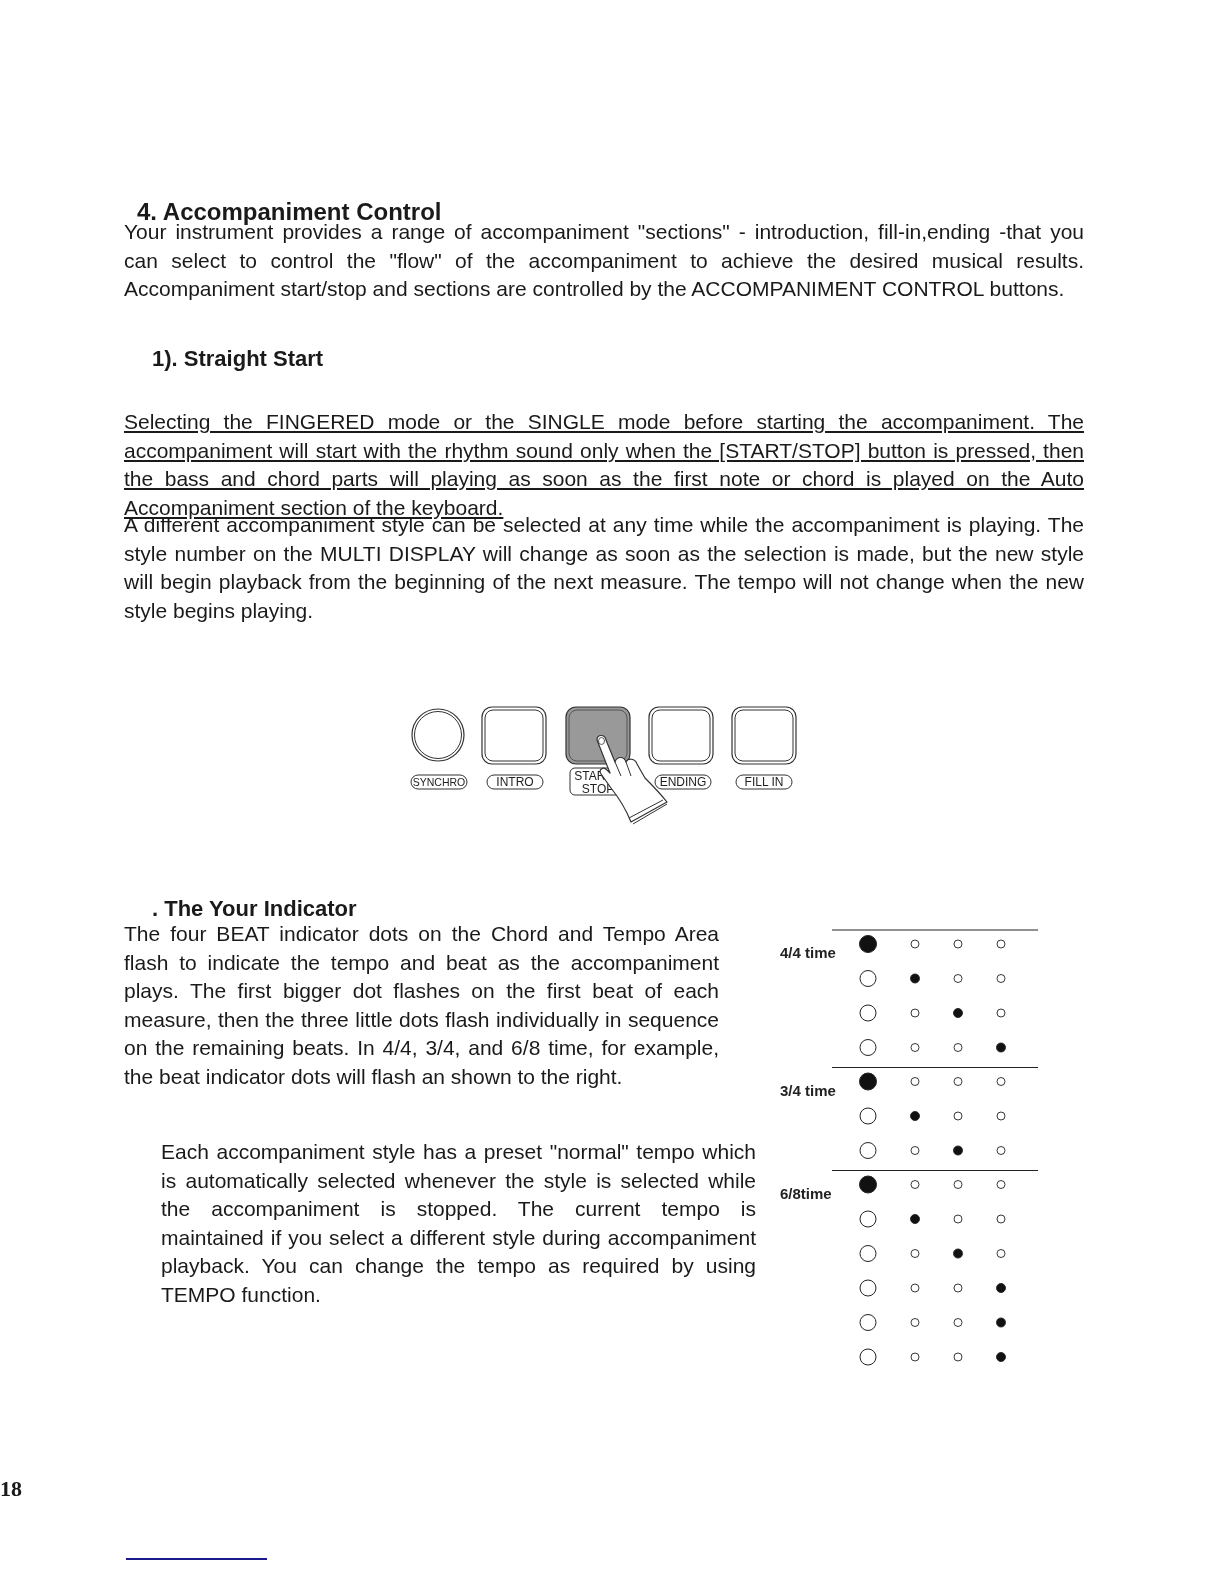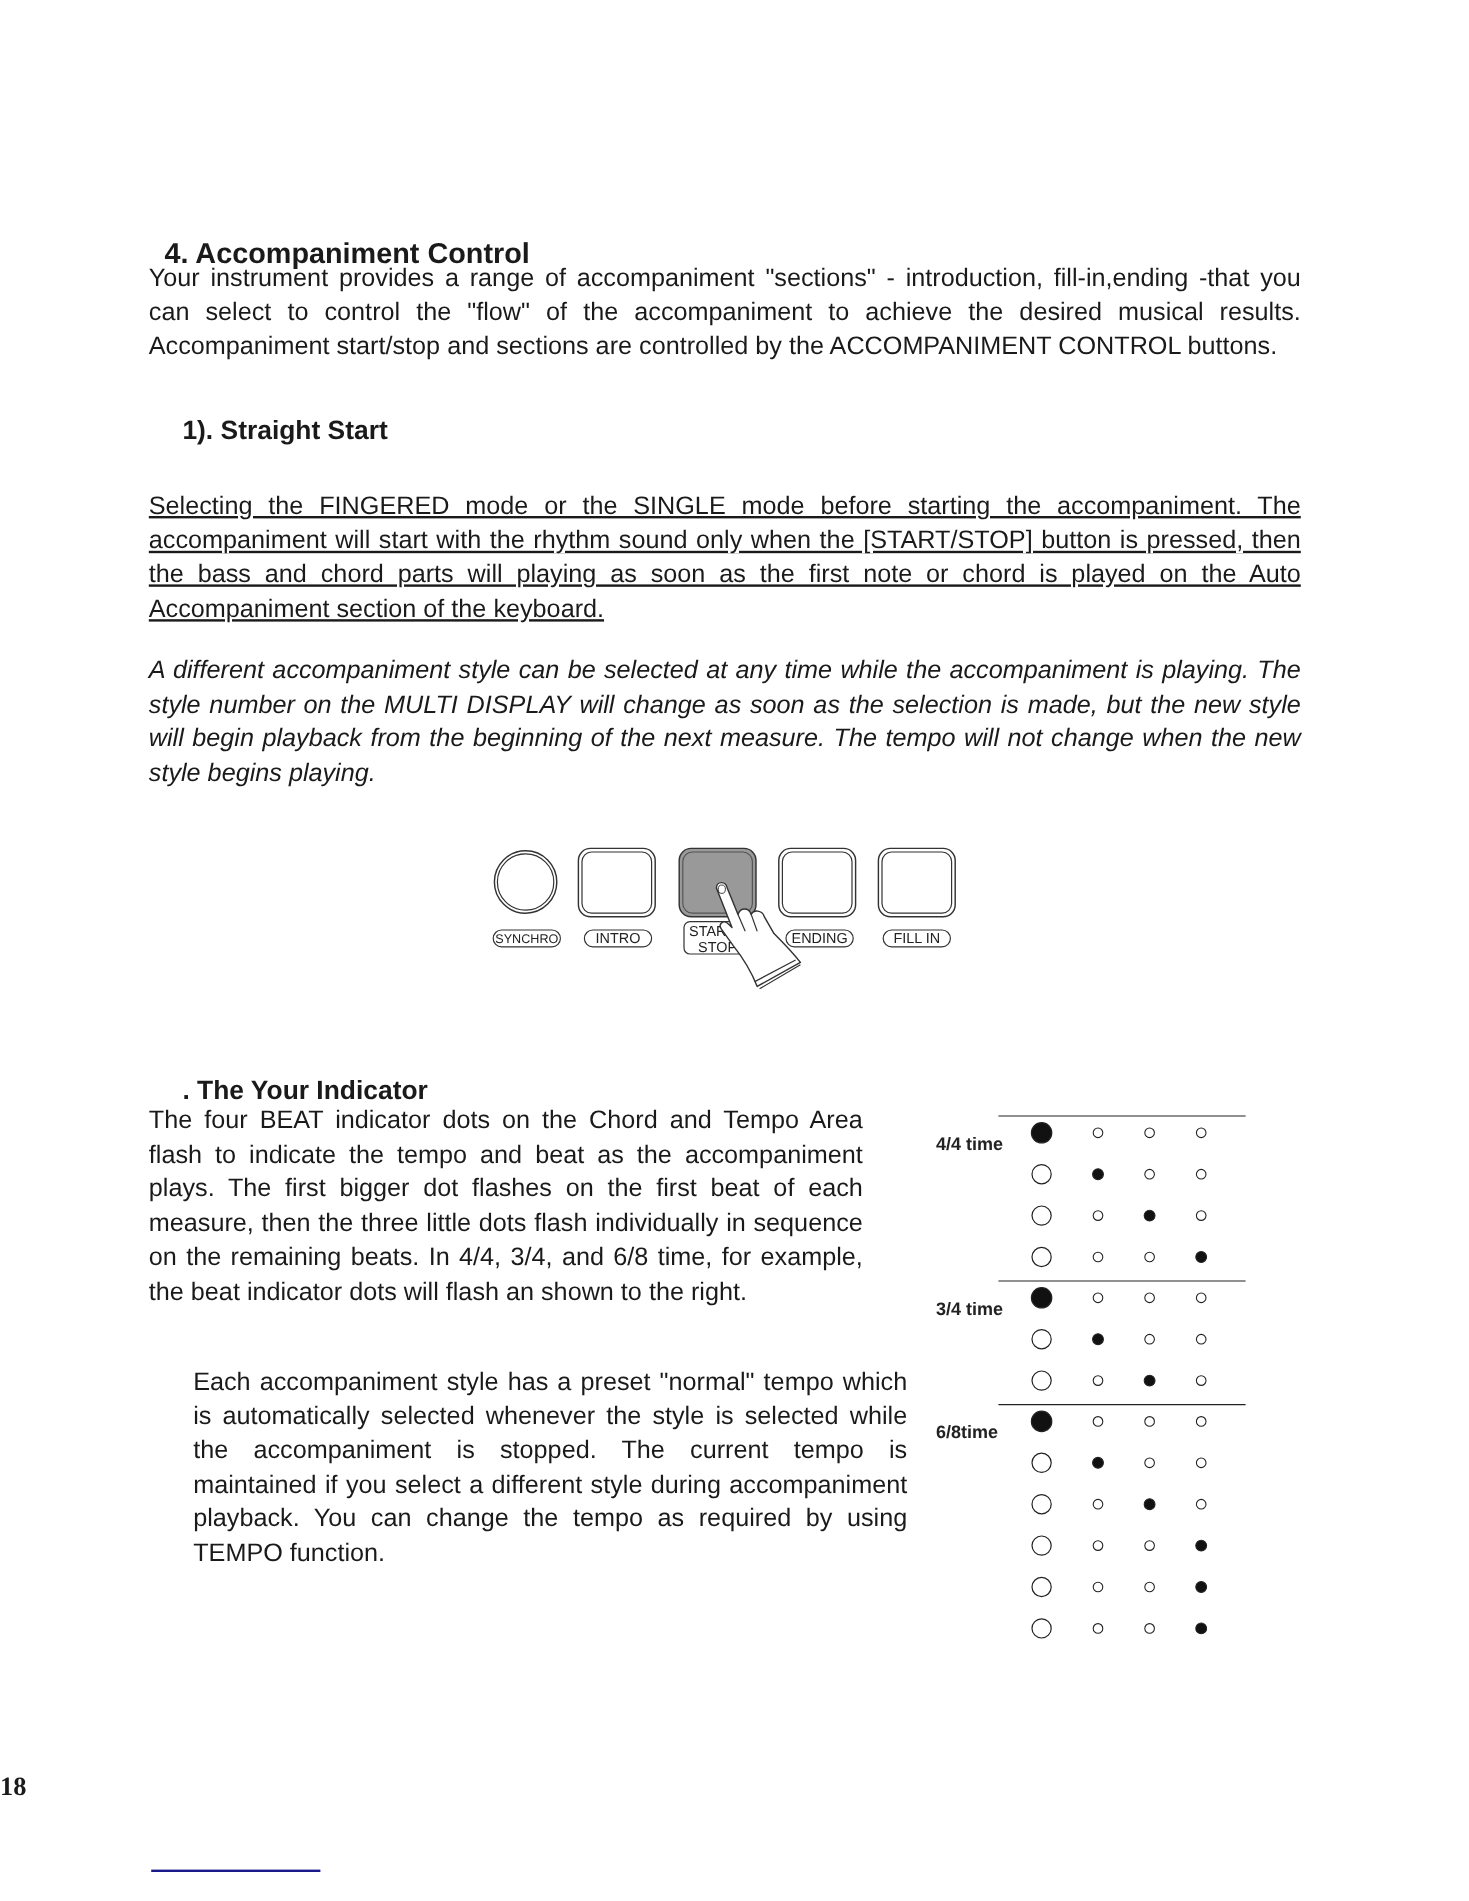--- a/index.html
+++ b/index.html
@@ -18,21 +18,21 @@
 </head>
 <body>
 
 <div class="page">
 
   <h1 class="h1">4.  Accompaniment Control</h1>
   <p class="para" style="top:218px;">Your instrument provides a range of accompaniment "sections" - introduction,  fill-in,ending -that you can select to control the "flow" of the accompaniment to achieve the desired musical results. Accompaniment  start/stop and sections are controlled by the ACCOMPANIMENT CONTROL buttons.</p>
 
   <h2 class="h2" style="top:334px;">1). Straight Start</h2>
   <p class="para" style="top:408px;text-decoration:underline;">Selecting the FINGERED mode or the SINGLE mode before starting the accompaniment. The accompaniment  will start with the rhythm sound only when the [START/STOP] button is pressed, then the bass and chord parts will playing as soon as the first note or chord is played on the Auto Accompaniment section of the keyboard.</p>
-  <p class="para" style="top:545px;font-style:italic;">A different accompaniment style can be selected at any time while the  accompaniment is playing. The style number on the MULTI DISPLAY will  change as soon as the selection is made, but the new style will begin  playback from the beginning of the next measure. The tempo will not change when the new style begins playing.</p>
+  <p class="para" style="top:511px;">A different accompaniment style can be selected at any time while the  accompaniment is playing. The style number on the MULTI DISPLAY will  change as soon as the selection is made, but the new style will begin  playback from the beginning of the next measure. The tempo will not change when the new style begins playing.</p>
 
   <svg class="diagram" viewBox="0 0 400 130">
 
     <g>
       <circle cx="33" cy="35" r="26" fill="#fff" stroke="#333" stroke-width="1.2"></circle>
       <circle cx="33" cy="35" r="23.5" fill="none" stroke="#333" stroke-width="1"></circle>
       <rect x="6" y="75" width="56" height="14" rx="7" fill="#fff" stroke="#333" stroke-width="1"></rect>
       <text x="34" y="86" font-size="10.5" text-anchor="middle" fill="#222">SYNCHRO</text>
     </g>
 

